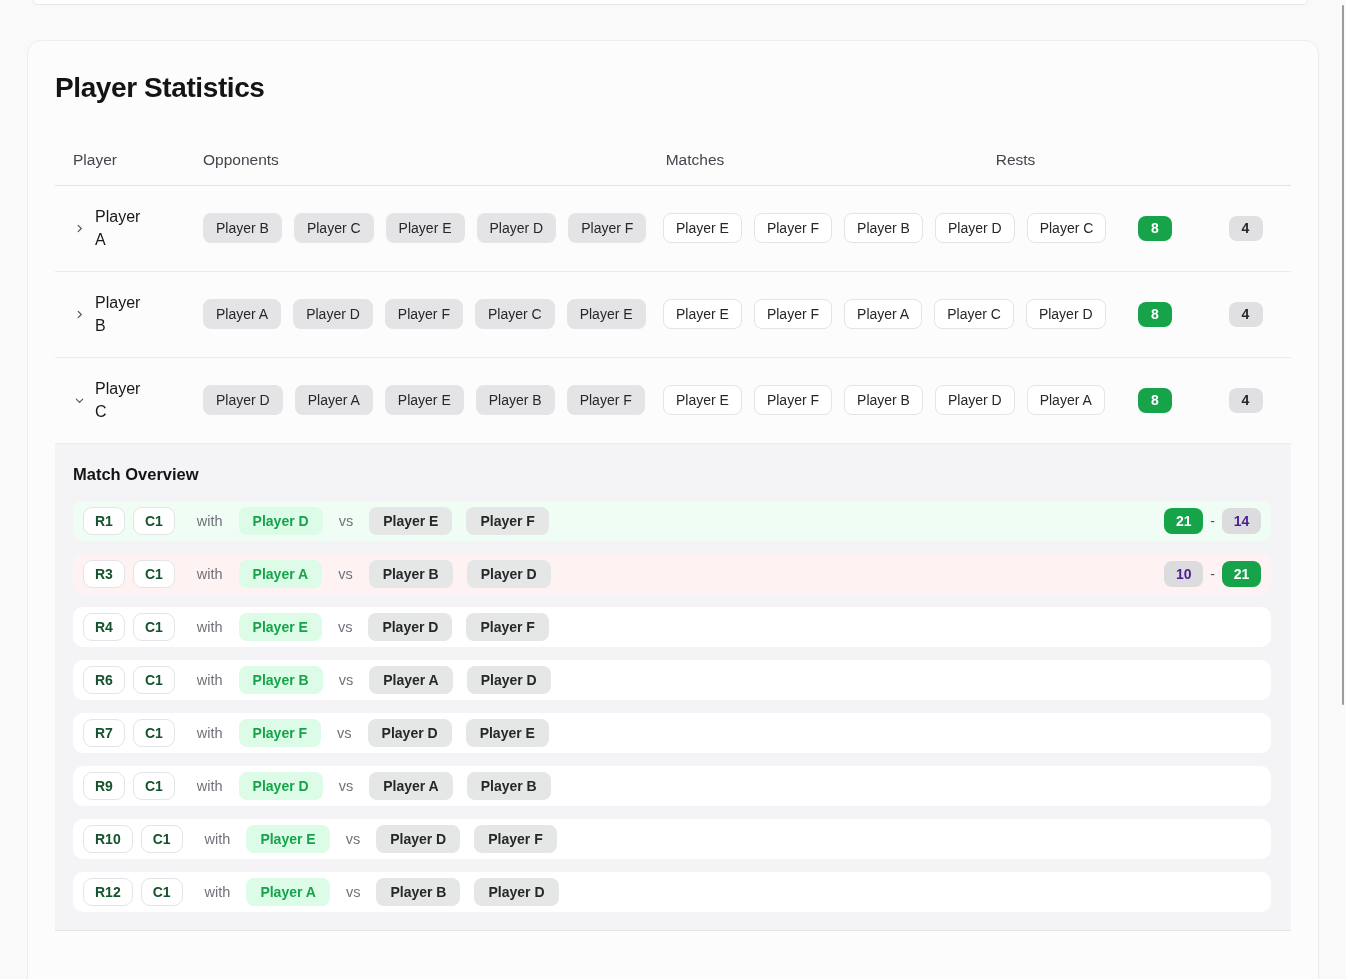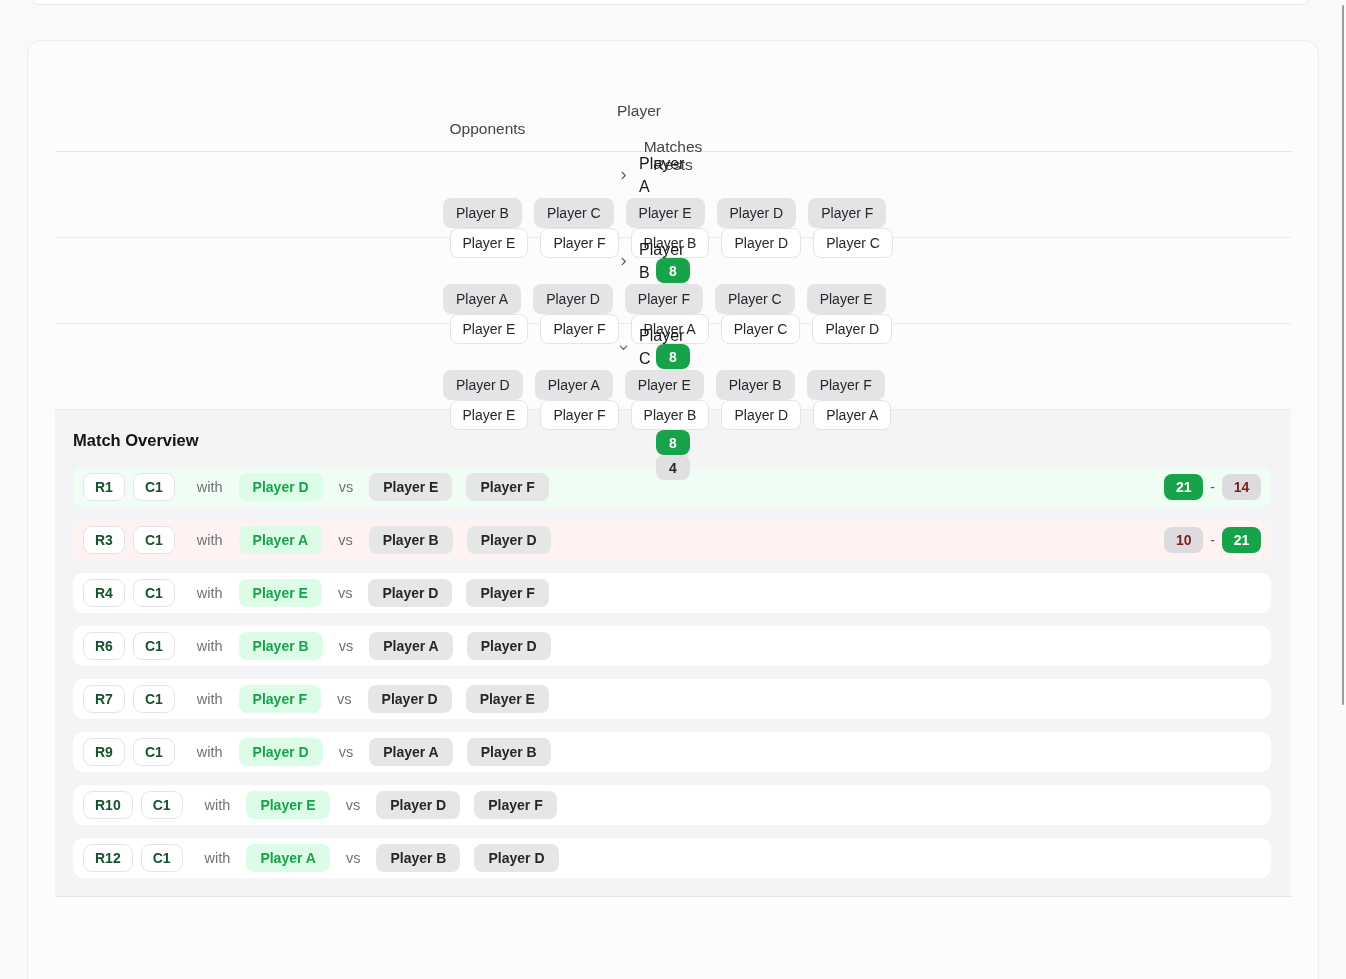--- a/index.html
+++ b/index.html
@@ -21,21 +21,21 @@
     padding:30px 27px;
   }
   .page-title {
     font-size:28px; font-weight:700; color:#141414; letter-spacing:-0.4px;
     line-height:1.2;
   }
   .page-subtitle {
     margin-top:9px; font-size:15.5px; color:#52525b;
   }
   .stats-table { margin-top:31px; }
-  .thead, .trow { display:flex; align-items:center;flex-direction:column; }
+  .thead, .trow { display:flex; align-items:center; }
   .thead {
     height:50px; border-bottom:1px solid #e4e4e7;
     font-size:15.5px; color:#44444c; font-weight:500;
   }
   .trow { height:86px; border-bottom:1px solid #ebebee; cursor:pointer; }
   .col-player   { width:148px; padding-left:18px; }
   .col-partners { width:460px; }
   .col-opponents{ width:447px; }
   .col-matches  { width:90px; display:flex; justify-content:center; }
   .col-rests    { flex:1; display:flex; justify-content:center; }
@@ -95,38 +95,39 @@
     padding:6px 14px; margin-right:14px; font-size:14px; border-radius:8px;
     display:inline-block;
   }
   .mspacer { flex:1; }
   .score {
     min-width:39px; height:26px; padding:0 10px; border-radius:8px;
     display:flex; align-items:center; justify-content:center;
     font-size:14px; font-weight:700;
   }
   .score-hi { background:#16a34a; color:#ffffff; }
-  .score-lo { background:#dcdcdf; color:#7f1d1d;text-align:right; }
+  .score-lo { background:#dcdcdf; color:#4c1d95;text-align:right; }
   .mdash { color:#52525b; font-size:14px; margin:0 7px; }
 
   .scroll-track {
     position:absolute; right:0; top:0; width:4px; height:100%;
     background:#fafafa;
   }
   .scroll-thumb {
     position:absolute; right:2px; top:5px; width:2px; height:700px;
     background:#9b9ba1; border-radius:2px;
   }
 </style>
 </head>
 <body>
 
 <div class="top-strip"></div>
 
 <div class="card">
+  <div class="page-title">Player Statistics</div>
 
   <div class="stats-table">
     <div class="thead">
       <div class="col-player">Player</div>
       <div class="col-opponents">Opponents</div>
       <div class="col-matches">Matches</div>
       <div class="col-rests">Rests</div>
     </div>
 
     <div class="trow">

